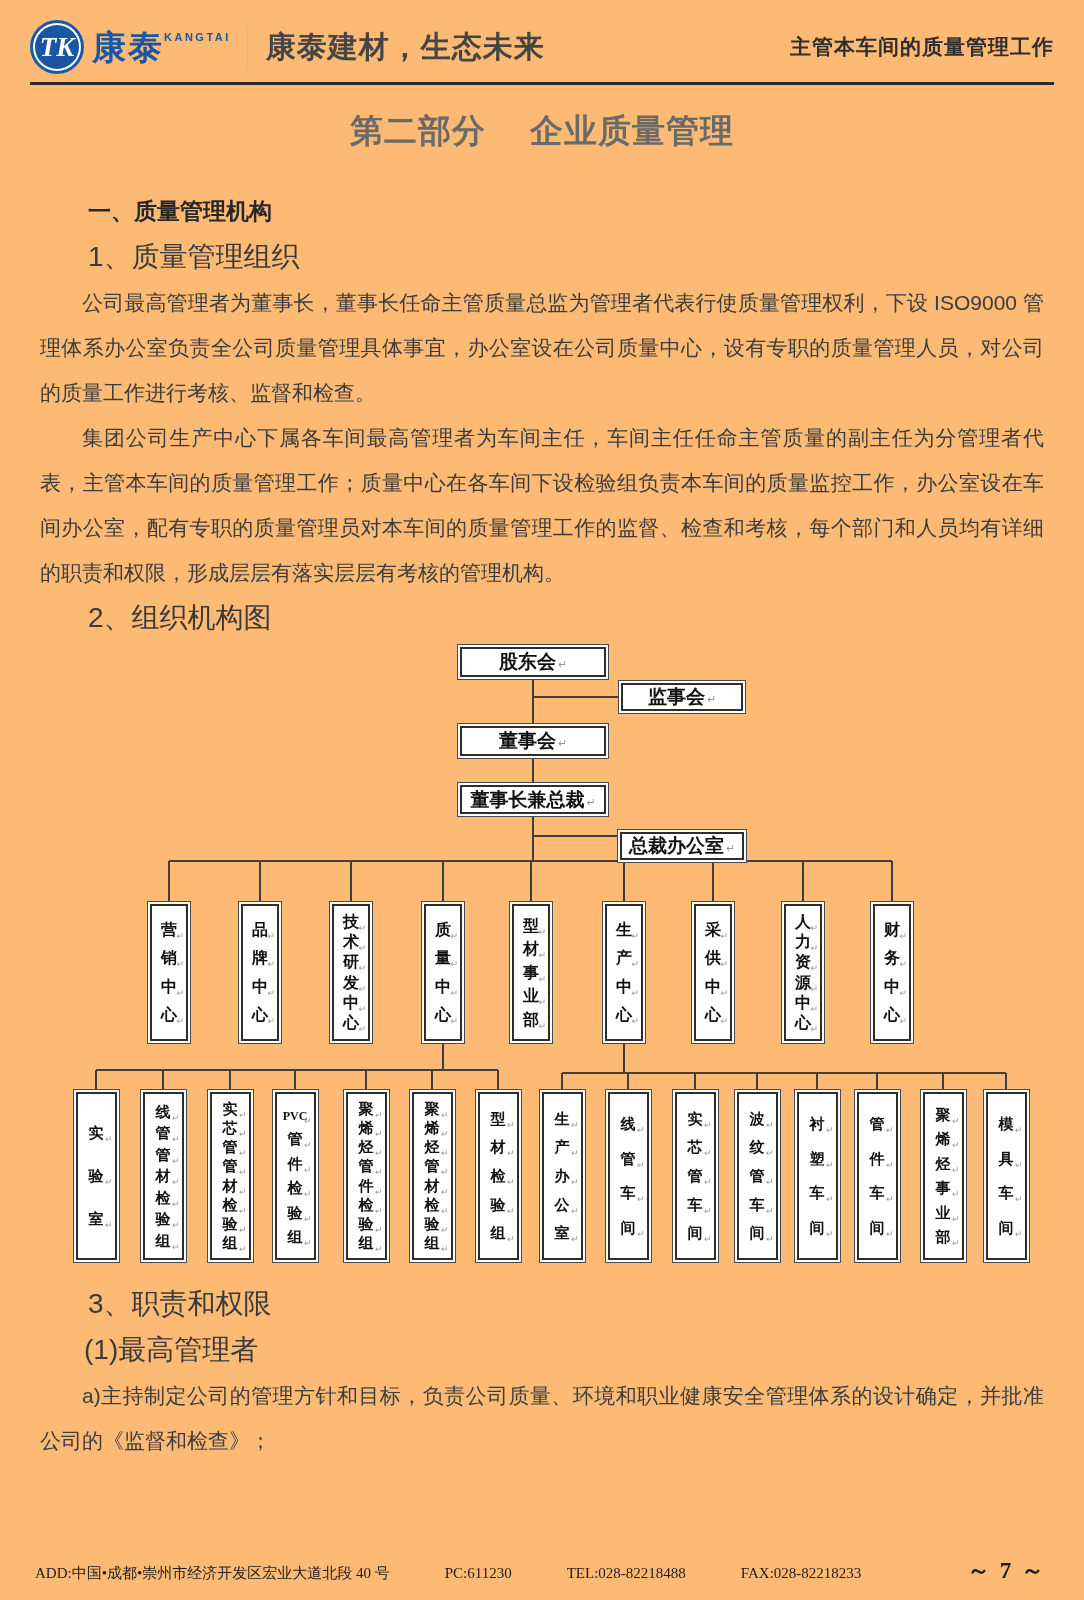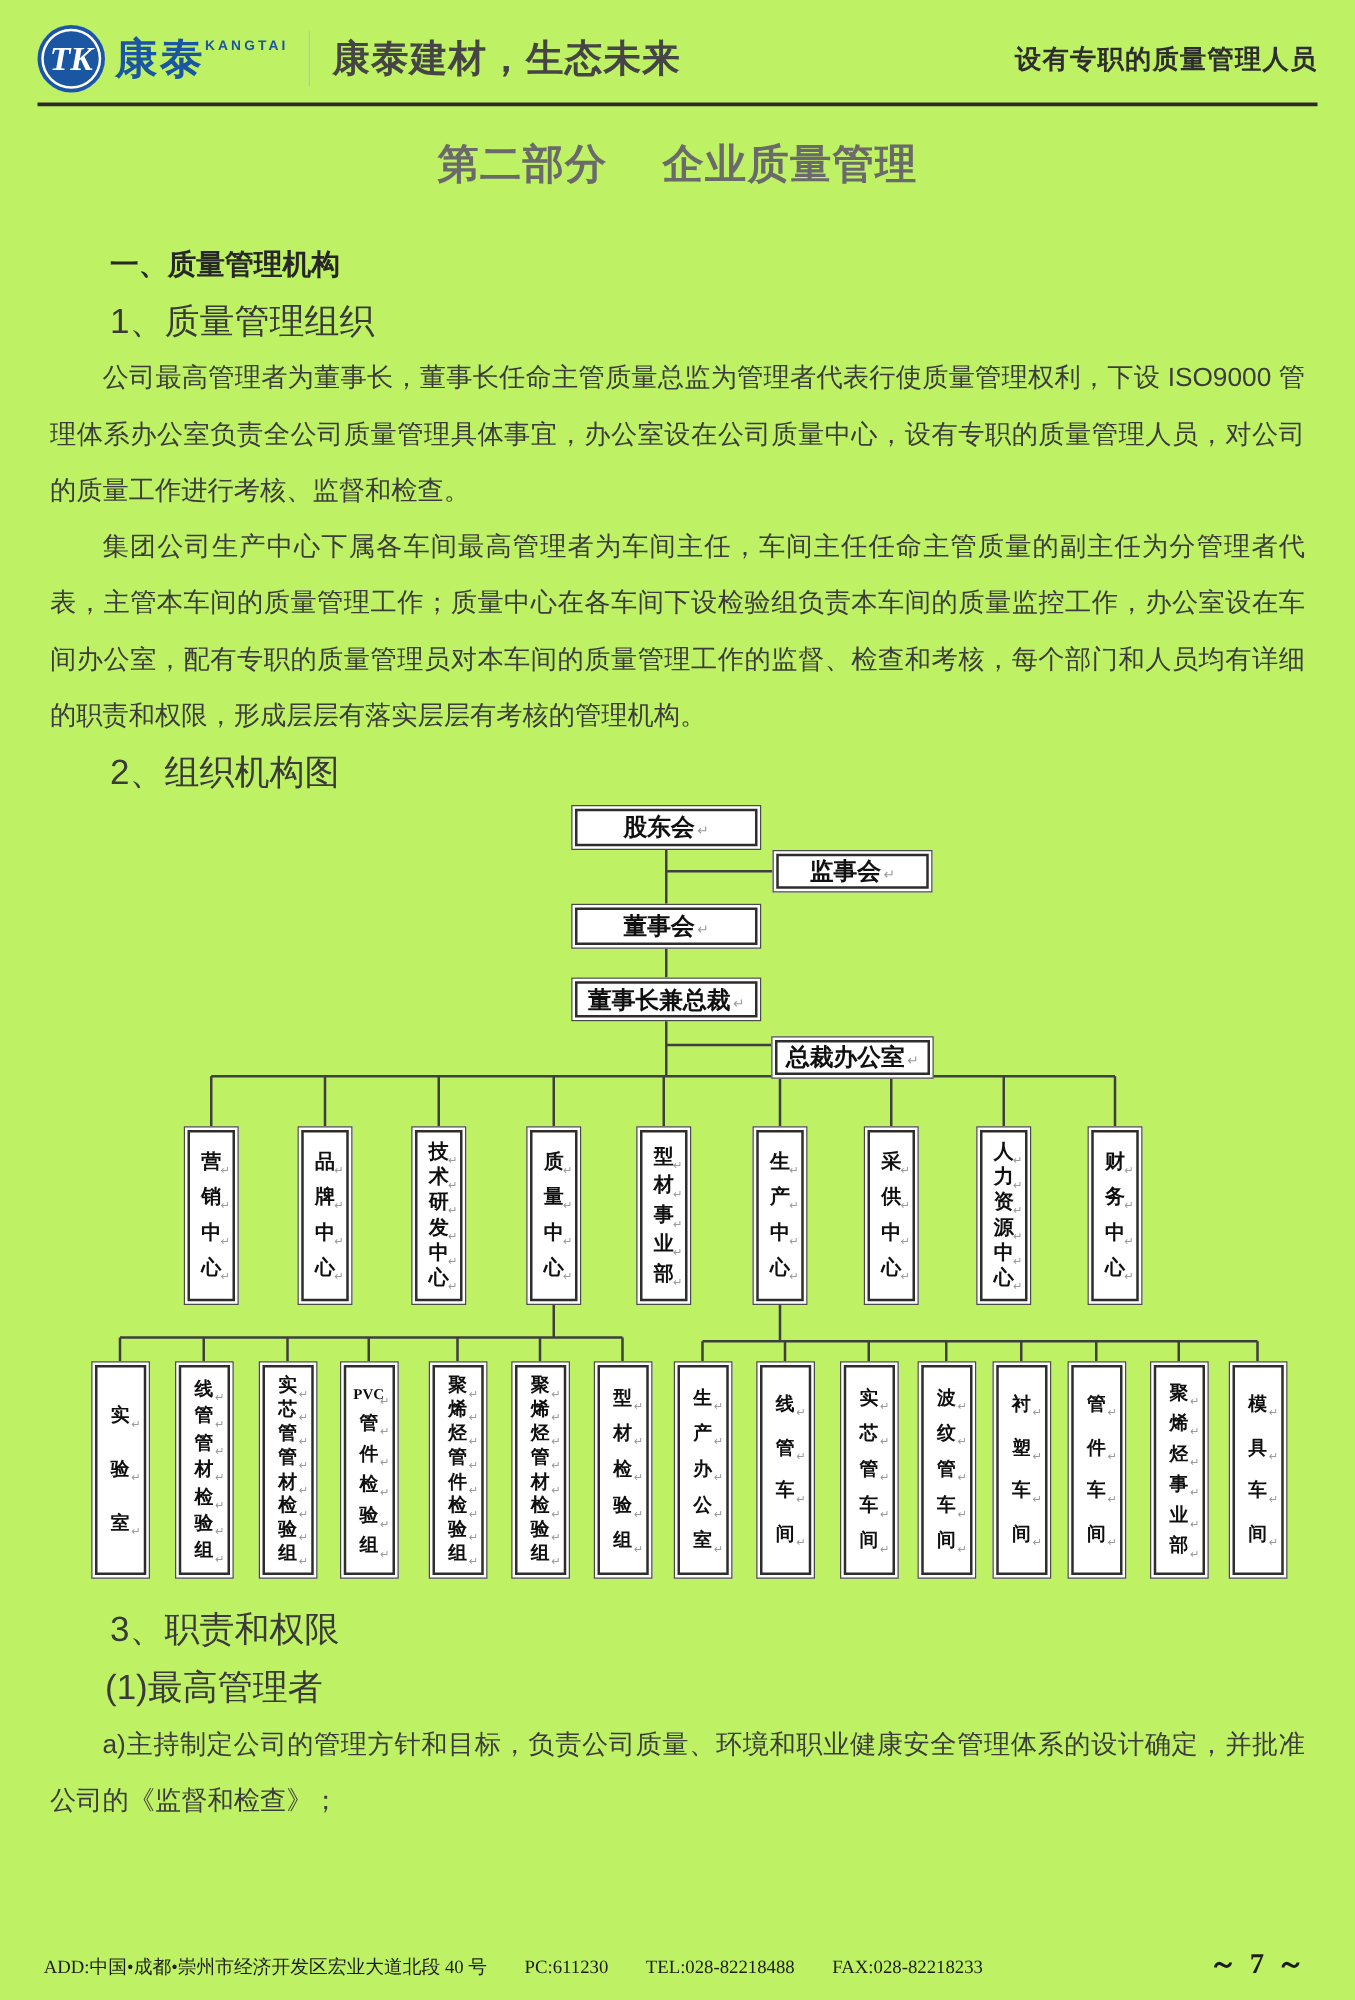--- a/index.html
+++ b/index.html
@@ -1,16 +1,16 @@
 <!DOCTYPE html>
 <html><head>
 <meta charset="utf-8">
 <style>
   html,body{margin:0;padding:0;background:#ffffff;}
-  .page{position:relative;width:1084px;height:1600px;background:#bef264;overflow:hidden;
+  .page{position:relative;width:1084px;height:1600px;background:#fdba74;overflow:hidden;
         font-family:"Liberation Sans",sans-serif;color:#3c3c3c;}
 
   
   .hdr{display:flex;align-items:center;margin:0 30px;padding-top:12px;height:70px;
        border-bottom:3px solid #2b2b2b;}
   .logo{display:flex;align-items:center;}
   .logo-circle{width:54px;height:54px;border-radius:50%;background:#1a56a2;color:#fff;
        display:flex;align-items:center;justify-content:center;
        font-family:"Liberation Serif",serif;font-style:italic;font-weight:bold;font-size:27px;
        box-shadow:inset 0 0 0 3px #1a56a2, inset 0 0 0 5px #ffffff;}
@@ -42,41 +42,41 @@
   .vseg{position:relative;width:100%;text-align:center;line-height:1;
         font-family:"Liberation Serif",serif;font-weight:bold;color:#101010;}
   .vseg .ch{font-size:16px;}
   .vseg.small .ch{font-size:15px;}
   .vseg.latin .ch{font-size:12px;letter-spacing:0;}
   .vseg .ret{position:absolute;right:2px;bottom:-3px;font-size:9px;margin:0;}
   .cline{position:absolute;background:#3f3f3f;}
 
   
   .footer{position:absolute;left:35px;right:38px;bottom:14px;display:flex;align-items:baseline;
-          font-family:"Liberation Serif",serif;color:#1c1c1c;}
+          font-family:"Liberation Serif",serif;color:#1c1c1c;gap:25px;}
   .f-item{font-size:15px;white-space:nowrap;}
   .f-item + .f-item{margin-left:30px;}
   .f-page{margin-left:auto;font-size:23px;font-weight:bold;letter-spacing:2px;}
 </style>
 </head>
 <body>
 
 <div class="page">
 
   <div class="hdr">
     <div class="logo">
       <div class="logo-circle">TK</div>
       <div class="logo-text">
         <span class="logo-cn">康泰</span>
         <span class="logo-en">KANGTAI</span>
       </div>
     </div>
     <div class="vdiv"></div>
     <div class="tagline">康泰建材，生态未来</div>
-    <div class="company">设有专职的质量管理人员</div>
+    <div class="company">主管本车间的质量管理工作</div>
   </div>
 
   <div class="title">第二部分　 企业质量管理</div>
 
   <div class="main">
     <div class="h1">一、质量管理机构</div>
     <div class="subitem">1、质量管理组织</div>
     <p class="para">公司最高管理者为董事长，董事长任命主管质量总监为管理者代表行使质量管理权利，下设 ISO9000 管理体系办公室负责全公司质量管理具体事宜，办公室设在公司质量中心，设有专职的质量管理人员，对公司的质量工作进行考核、监督和检查。</p>
     <p class="para">集团公司生产中心下属各车间最高管理者为车间主任，车间主任任命主管质量的副主任为分管理者代表，主管本车间的质量管理工作；质量中心在各车间下设检验组负责本车间的质量监控工作，办公室设在车间办公室，配有专职的质量管理员对本车间的质量管理工作的监督、检查和考核，每个部门和人员均有详细的职责和权限，形成层层有落实层层有考核的管理机构。</p>
     <div class="subitem">2、组织机构图</div>

